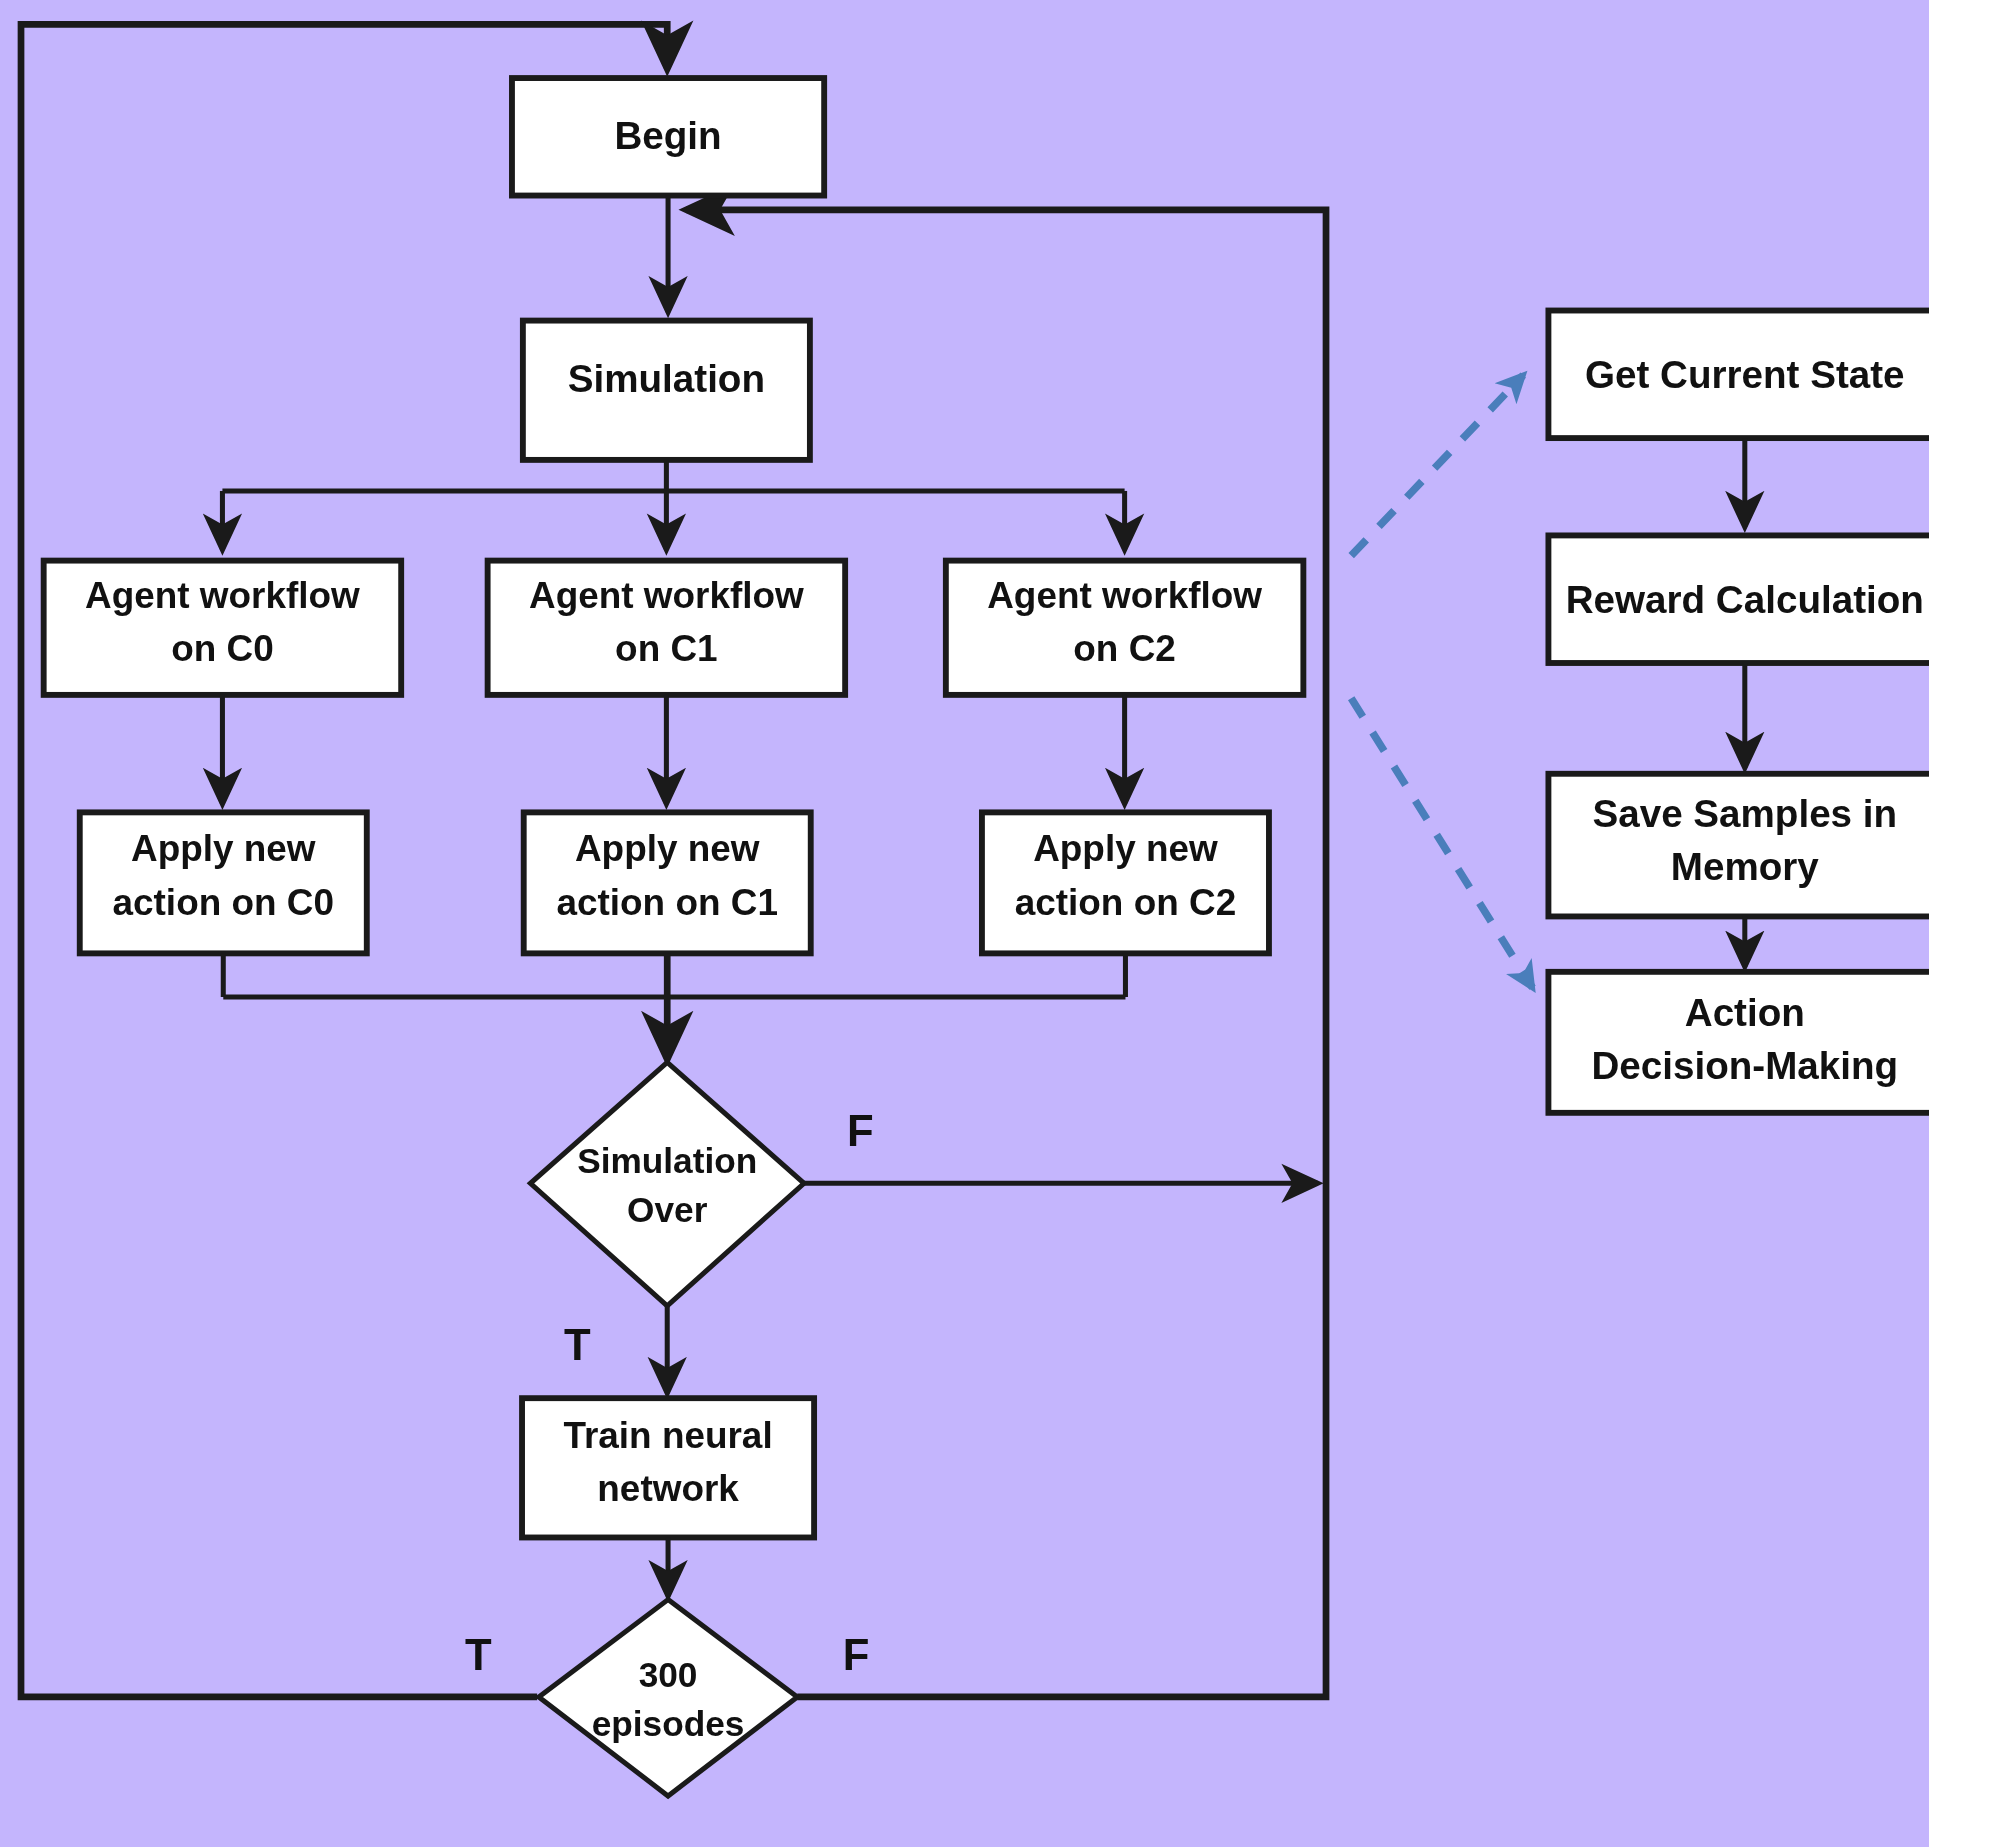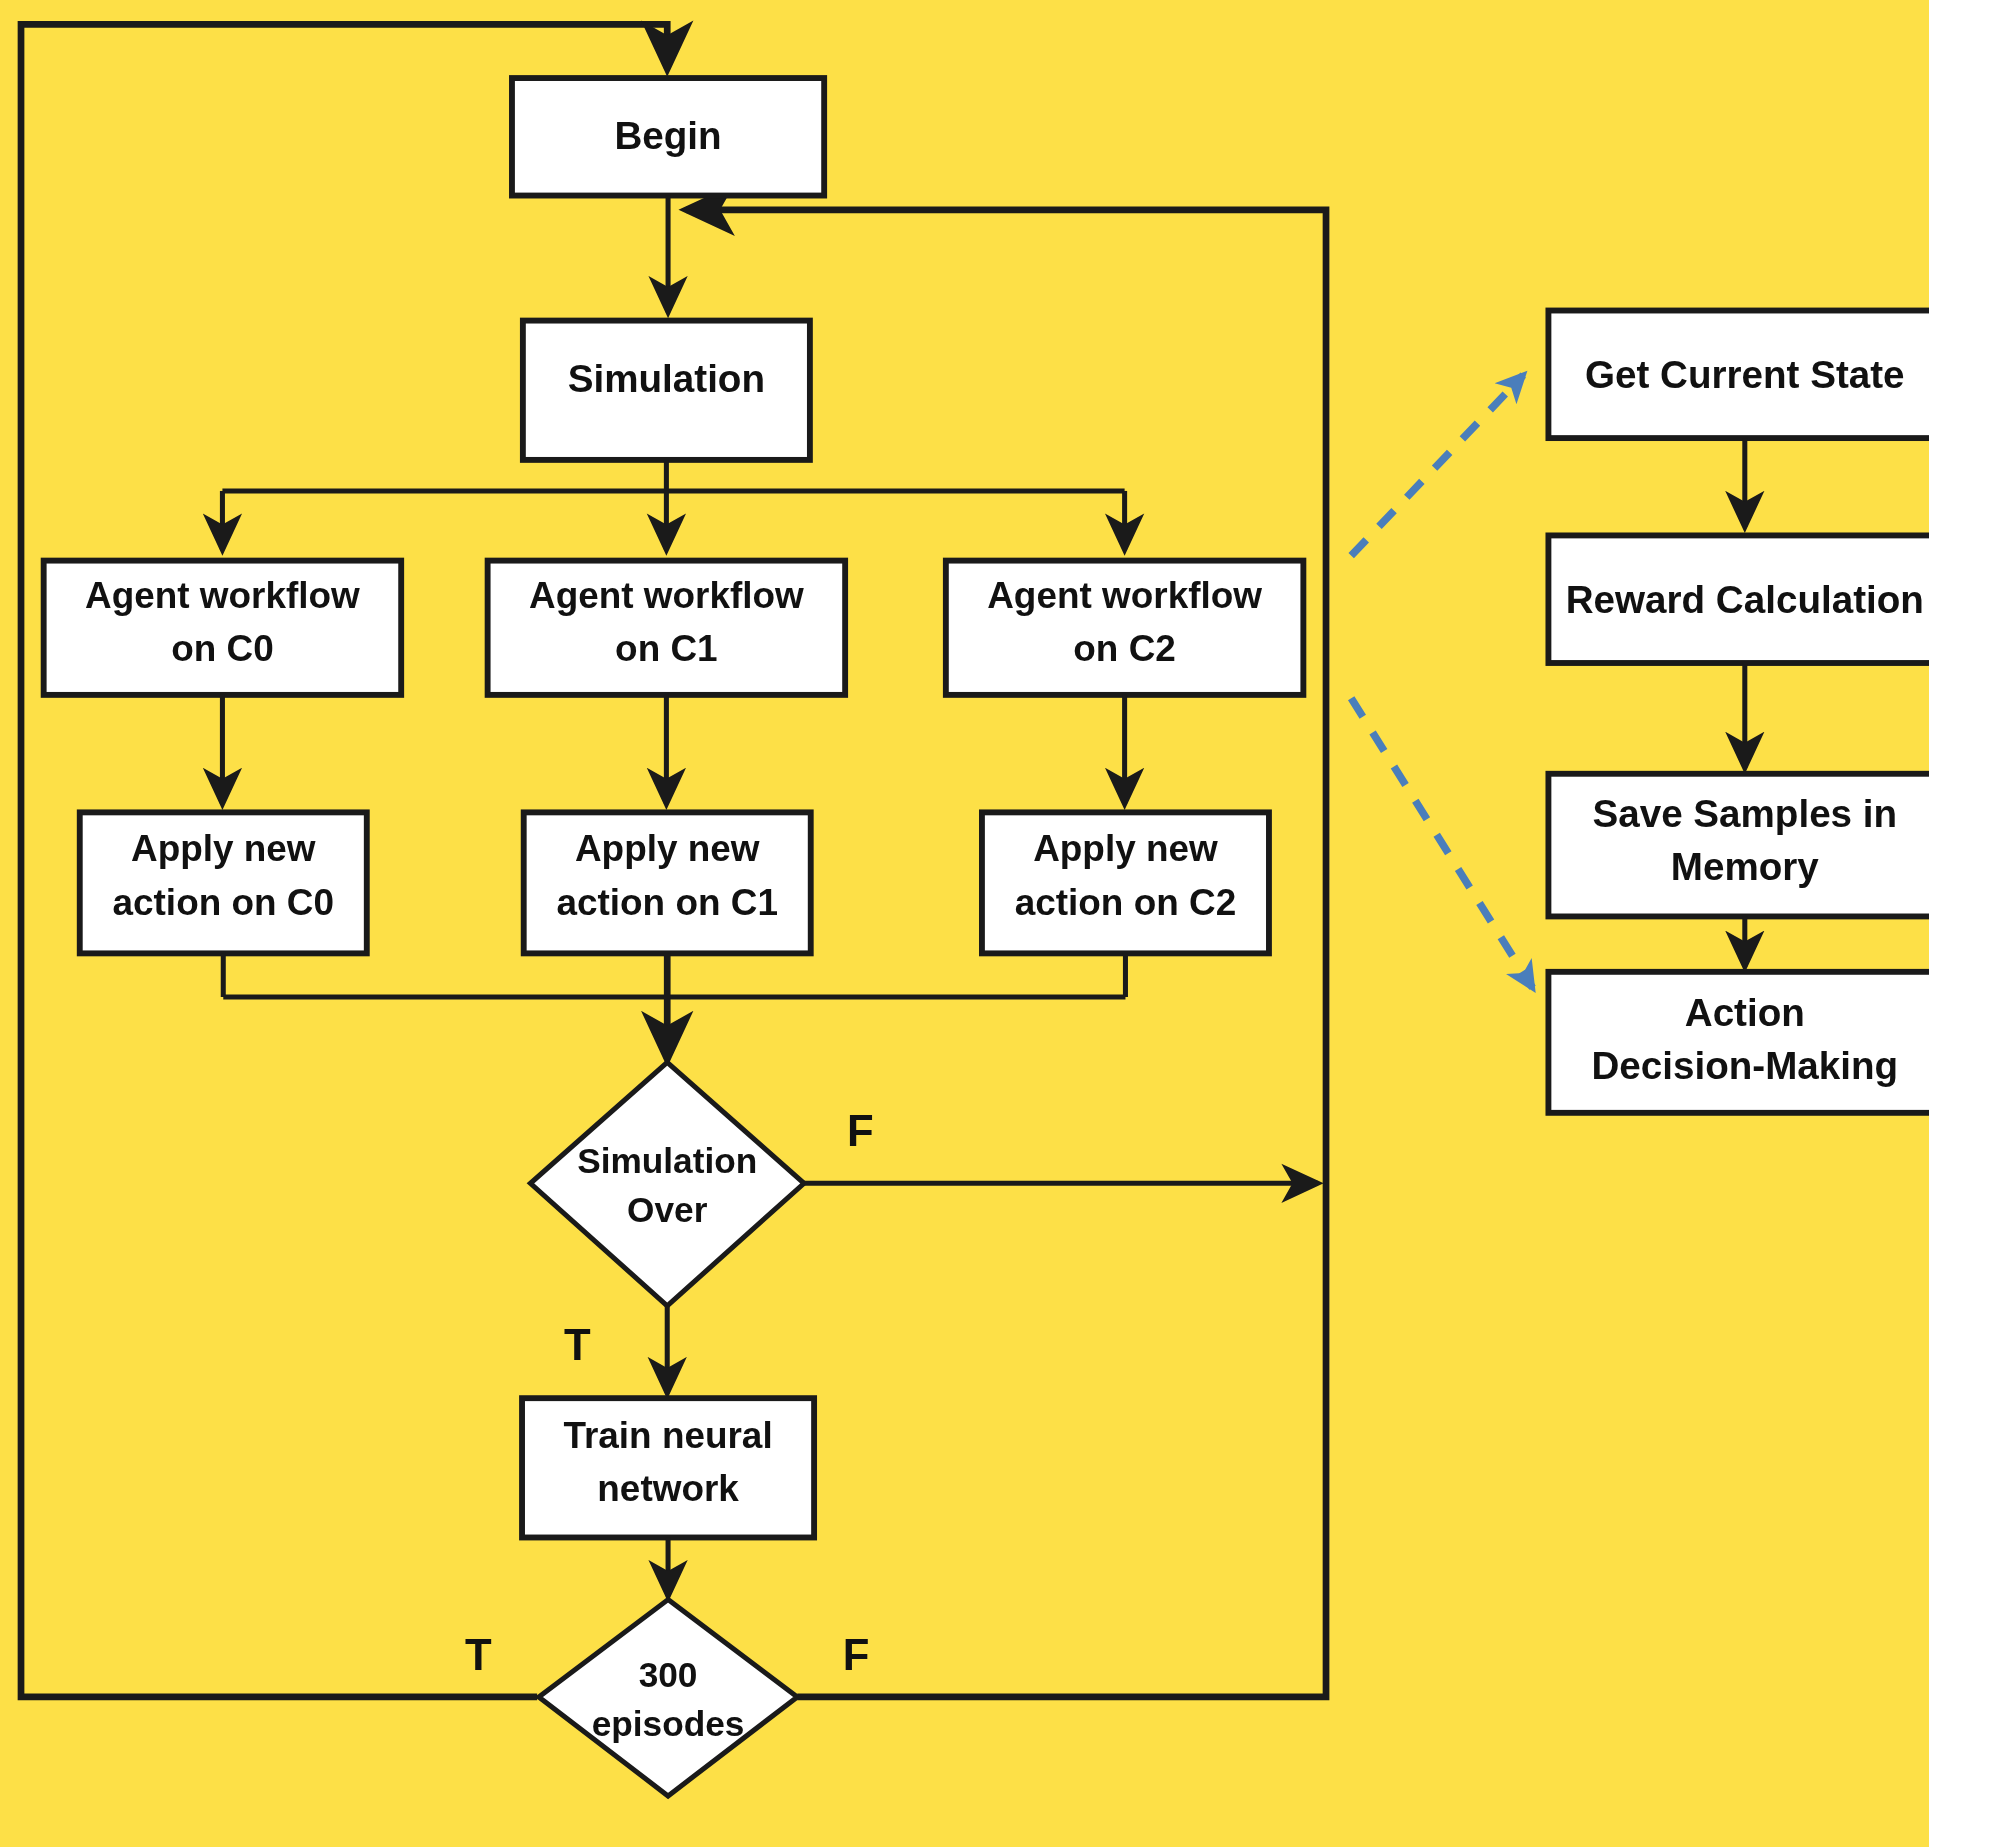--- a/index.html
+++ b/index.html
@@ -1,17 +1,17 @@
 <!DOCTYPE html>
 <html style="font-size:13.4px"><head>
 <meta charset="utf-8">
 <style>
   html,body{margin:0;padding:0;background:#fff;}
   body{font-family:"Liberation Sans",sans-serif;}
-  #stage{position:relative;width:1929px;height:1848px;background:#fde047;overflow:hidden;}
+  #stage{position:relative;width:1929px;height:1848px;background:#c4b5fd;overflow:hidden;}
   svg{position:absolute;top:0;left:0;width:2005px;height:1848px;}
   .nodeText{font-family:"Liberation Sans",sans-serif;font-weight:bold;fill:#111111;text-anchor:middle;}
   .boxText{font-size:46px;}
   .boxTextSm{font-size:44px;}
   .diaText{font-size:42px;font-weight:600;}
   .tfText{font-size:52px;font-weight:bold;}
   .shape{fill:#ffffff;stroke:#1a1a1a;stroke-width:7;}
   .shapeThin{fill:#ffffff;stroke:#1a1a1a;stroke-width:6;}
   .link{stroke:#1a1a1a;stroke-width:6;fill:none;}
   .linkThick{stroke:#1a1a1a;stroke-width:8;fill:none;}

